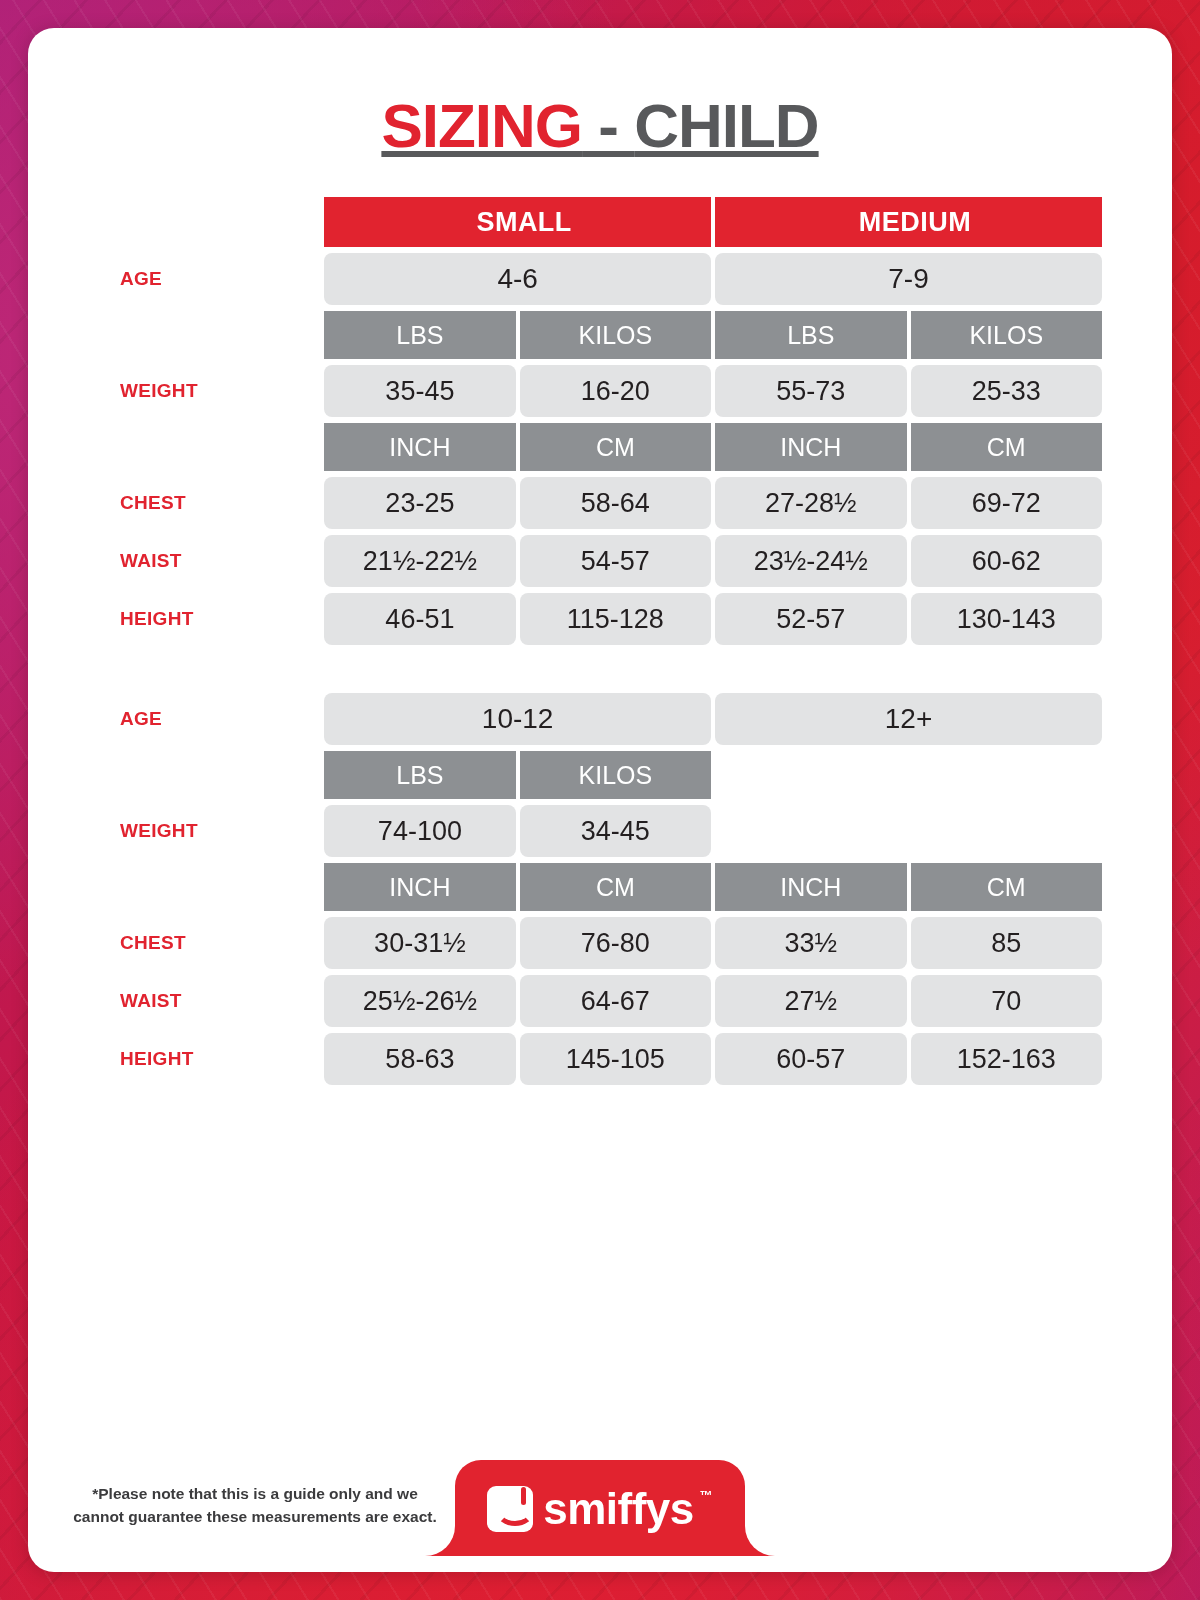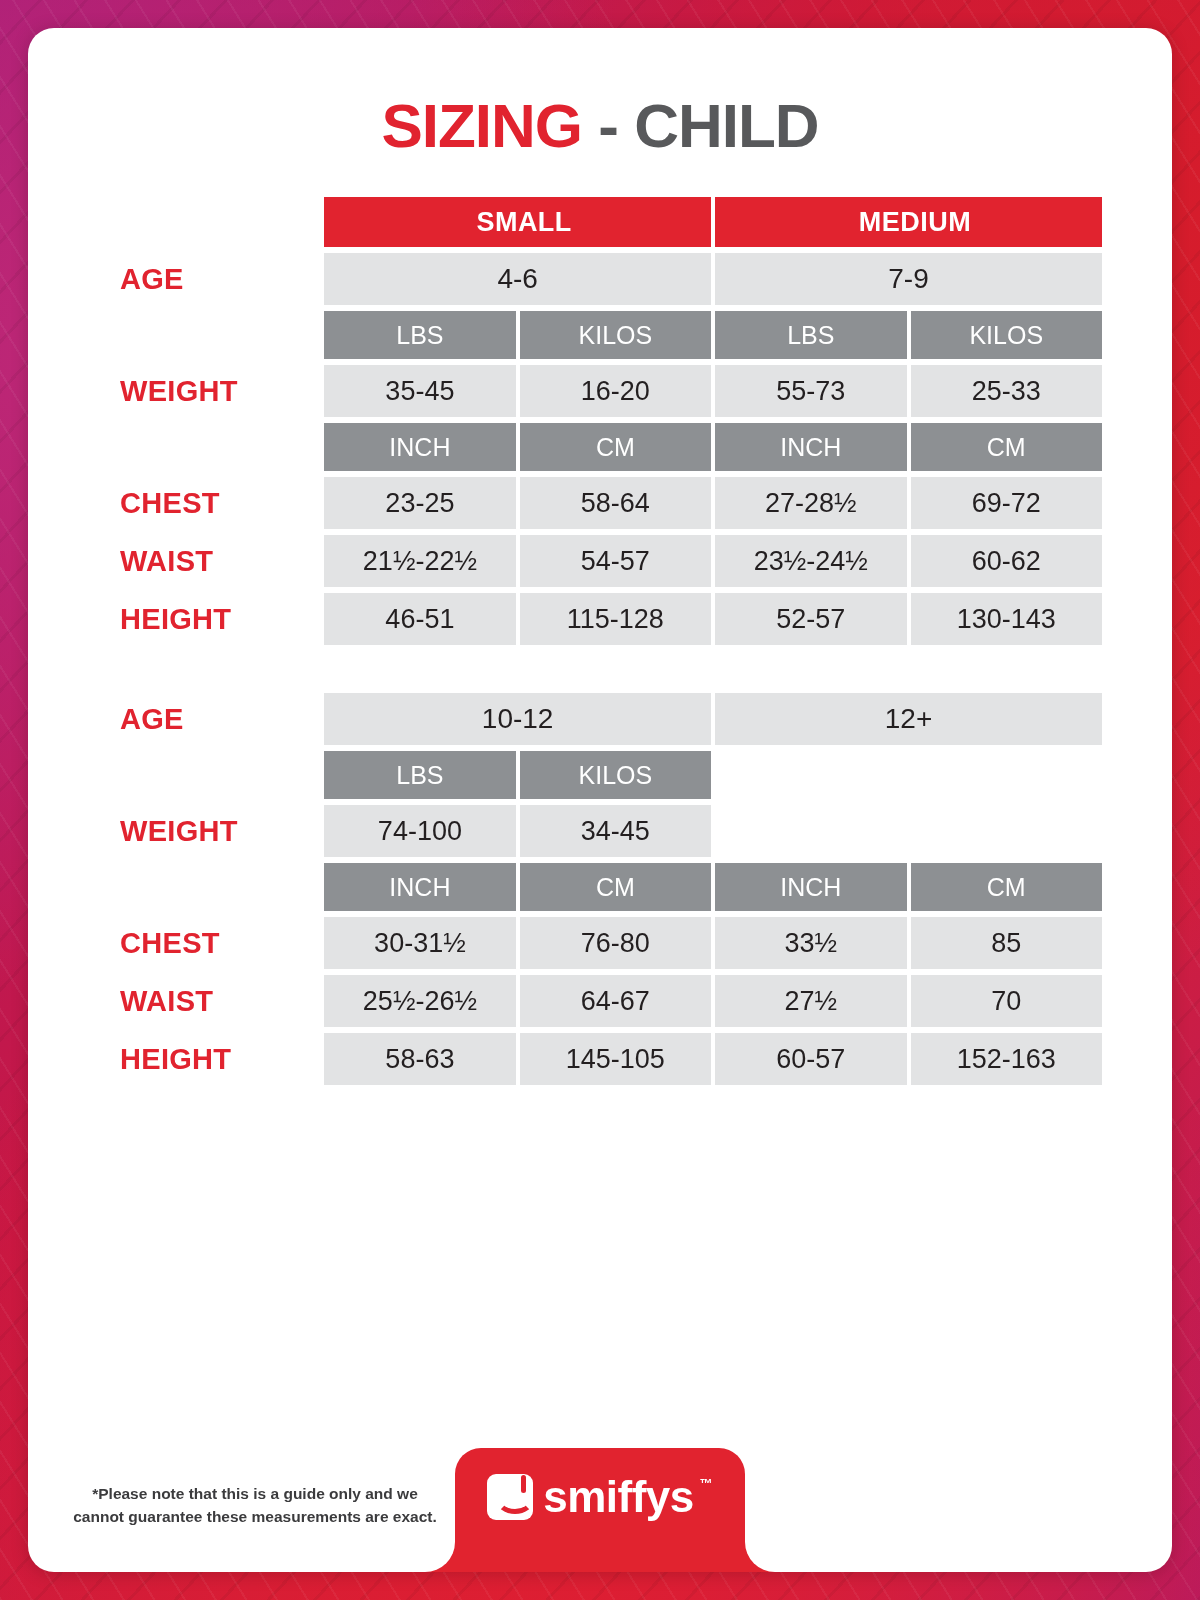--- a/index.html
+++ b/index.html
@@ -43,20 +43,21 @@
     overflow: hidden;
   }
   .title {
     text-align: center;
     margin-top: 62px;
     font-size: 62px;
     font-weight: bold;
     letter-spacing: -1px;
     color: #58595b;
     white-space: nowrap;
+    text-decoration: underline;
   }
   .title .accent { color: #e1232f; }
   .title .sep { color: #58595b; font-weight: bold; }
 
   .tables {
     margin-top: 30px;
     padding: 0 0 0 0;
   }
   table.size-table {
     border-collapse: separate;
@@ -65,21 +66,21 @@
     table-layout: fixed;
     width: 1012px;
   }
   table.size-table col.label { width: 188px; }
   table.size-table col.unit  { width: 162px; }
 
   td, th { padding: 0; }
 
   .row-label {
     color: #e1232f;
-    font-size: 29px;
+    font-size: 19px;
     font-weight: bold;
     text-align: left;
     padding-left: 22px;
     vertical-align: middle;
     letter-spacing: 0.3px;
   }
   .size-head {
     background: #e1232f;
     color: #ffffff;
     font-size: 27px;
@@ -99,20 +100,21 @@
     height: 48px;
     vertical-align: middle;
   }
   .cell {
     background: #e2e3e4;
     color: #231f20;
     font-size: 27px;
     text-align: center;
     height: 52px;
     vertical-align: middle;
+    border-radius: 8px;
   }
   .cell.age { font-size: 28px; }
   .empty { background: transparent; }
   .gap-row td { height: 30px; }
 
   .footer {
     position: absolute;
     left: 0;
     right: 0;
     bottom: 0;
@@ -127,23 +129,23 @@
     font-size: 15.5px;
     font-weight: bold;
     color: #3b3b3d;
     line-height: 1.45;
     margin-top: 43px;
   }
   .brand-tab {
     position: absolute;
     left: 50%;
     transform: translateX(-50%);
-    bottom: 0;
+    bottom: 16px;
     width: 290px;
-    height: 124px;
+    height: 96px;
     background: #e1232f;
     border-top-left-radius: 26px;
     border-top-right-radius: 26px;
   }
   .brand-tab::before,
   .brand-tab::after {
     content: "";
     position: absolute;
     bottom: 0;
     width: 30px;

